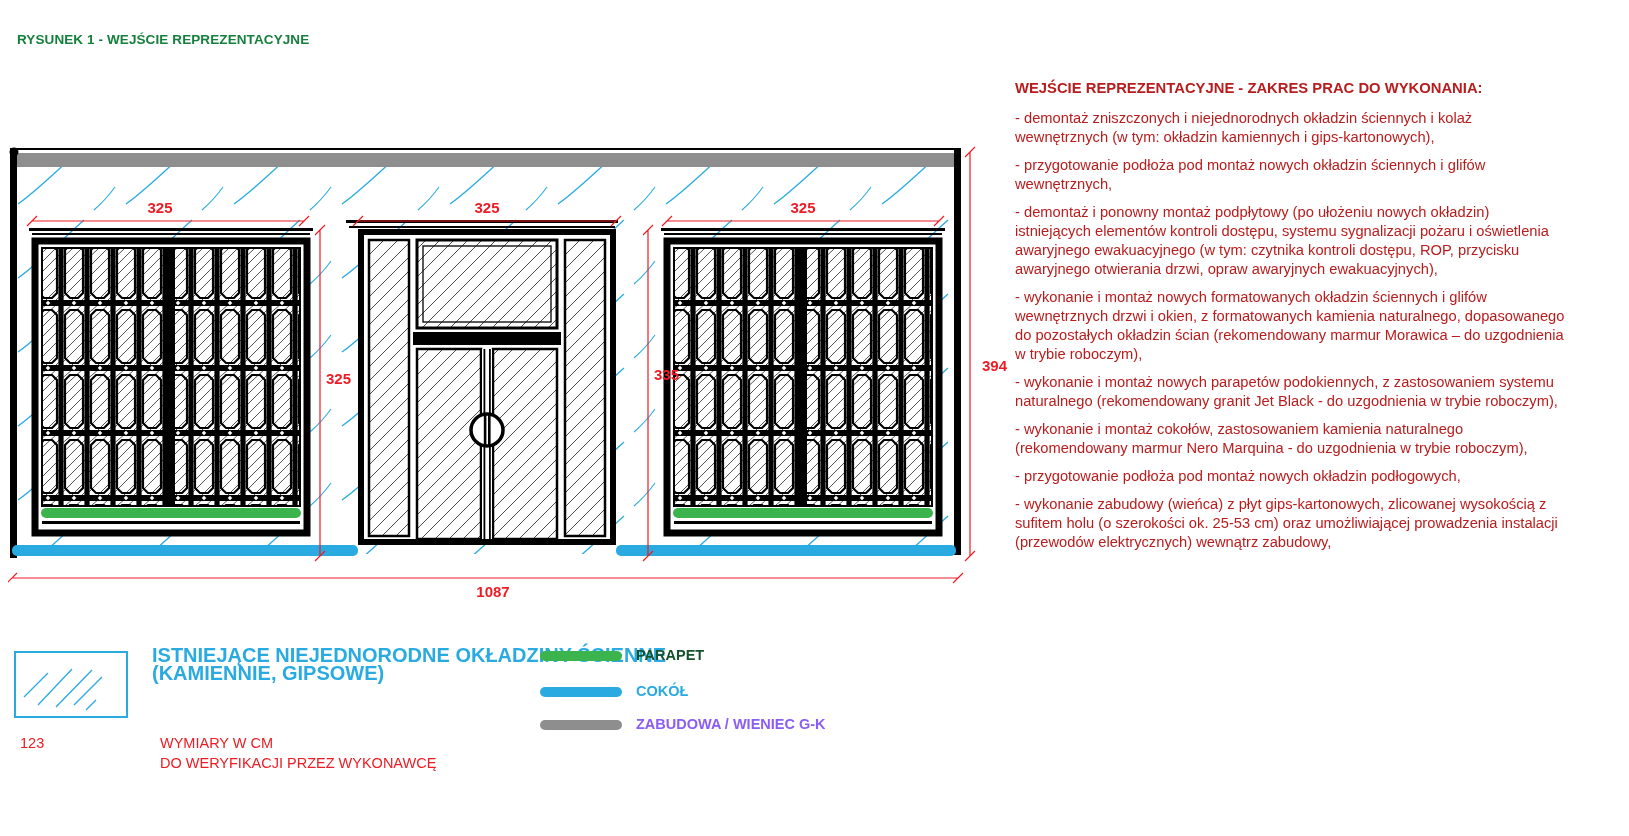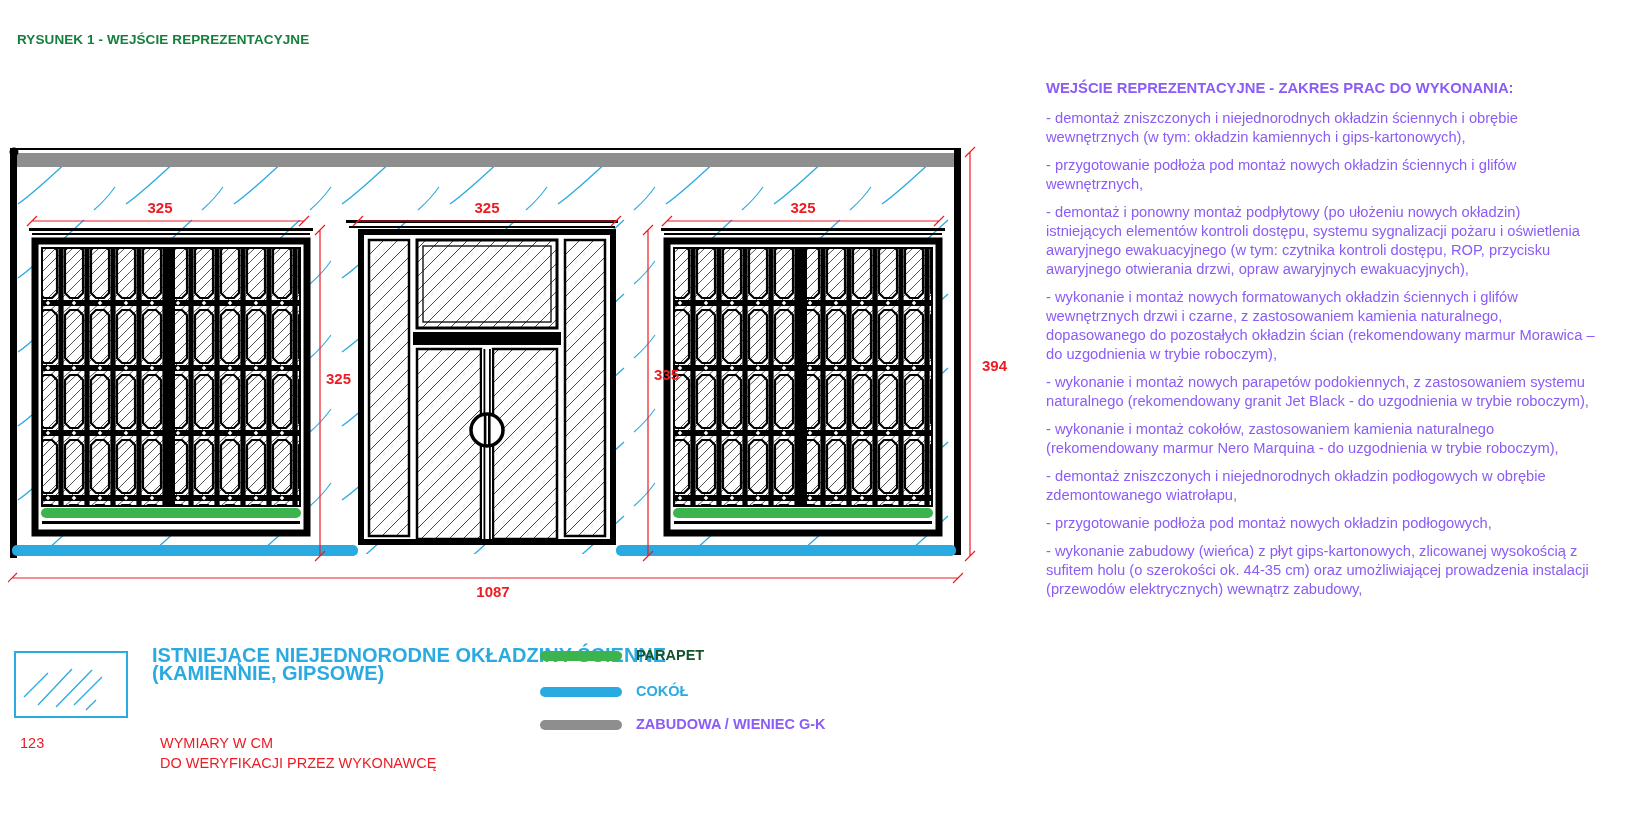--- a/index.html
+++ b/index.html
@@ -26,21 +26,21 @@
   .legend-bar-label { left:636px; font-weight:bold; font-size:14.5px; }
   #parapet-label { top:647px; color:#14532d; }
   #cokol-label   { top:683px; color:#29abe2; }
   #zabudowa-label{ top:716px; color:#8b5cf6; }
   .red-note { color:#ed1c24; font-weight:normal; font-size:14.5px; }
   #sample-dim { left:20px; top:735px; }
   #dim-note-1 { left:160px; top:735px; }
   #dim-note-2 { left:160px; top:755px; }
 
   
-  #scope { left:1046px; top:80px; width:552px; color:#8b5cf6; }
+  #scope { left:1015px; top:80px; width:552px; color:#b91c1c; }
   #scope-title { font-size:14.8px; font-weight:bold; margin-bottom:13px; }
   #scope p { font-size:14.7px; line-height:19px; margin:0 0 9px 0; }
 
   svg text.dim { font-family:"Liberation Sans", sans-serif; font-size:15px; font-weight:bold; fill:#ed1c24; }
 </style>
 </head>
 <body>
 
 <div id="page-title" class="abs">RYSUNEK 1 - WEJŚCIE REPREZENTACYJNE</div>
 
@@ -174,22 +174,21 @@
 
 <div id="zabudowa-bar" class="abs legend-bar"></div>
 <div id="zabudowa-label" class="abs legend-bar-label">ZABUDOWA / WIENIEC G-K</div>
 
 <div id="sample-dim" class="abs red-note">123</div>
 <div id="dim-note-1" class="abs red-note">WYMIARY W CM</div>
 <div id="dim-note-2" class="abs red-note">DO WERYFIKACJI PRZEZ WYKONAWCĘ</div>
 
 <div id="scope" class="abs">
   <div id="scope-title">WEJŚCIE REPREZENTACYJNE - ZAKRES PRAC DO WYKONANIA:</div>
-  <p>- demontaż zniszczonych i niejednorodnych okładzin ściennych i obrębie wewnętrznych (w tym: okładzin kamiennych i gips-kartonowych),</p>
+  <p>- demontaż zniszczonych i niejednorodnych okładzin ściennych i kolaż wewnętrznych (w tym: okładzin kamiennych i gips-kartonowych),</p>
   <p>- przygotowanie podłoża pod montaż nowych okładzin ściennych i glifów wewnętrznych,</p>
   <p>- demontaż i ponowny montaż podpłytowy (po ułożeniu nowych okładzin) istniejących elementów kontroli dostępu, systemu sygnalizacji pożaru i oświetlenia awaryjnego ewakuacyjnego (w tym: czytnika kontroli dostępu, ROP, przycisku awaryjnego otwierania drzwi, opraw awaryjnych ewakuacyjnych),</p>
-  <p>- wykonanie i montaż nowych formatowanych okładzin ściennych i glifów wewnętrznych drzwi i czarne, z zastosowaniem kamienia naturalnego, dopasowanego do pozostałych okładzin ścian (rekomendowany marmur Morawica – do uzgodnienia w trybie roboczym),</p>
+  <p>- wykonanie i montaż nowych formatowanych okładzin ściennych i glifów wewnętrznych drzwi i okien, z formatowanych kamienia naturalnego, dopasowanego do pozostałych okładzin ścian (rekomendowany marmur Morawica – do uzgodnienia w trybie roboczym),</p>
   <p>- wykonanie i montaż nowych parapetów podokiennych, z zastosowaniem systemu naturalnego (rekomendowany granit Jet Black - do uzgodnienia w trybie roboczym),</p>
   <p>- wykonanie i montaż cokołów, zastosowaniem kamienia naturalnego (rekomendowany marmur Nero Marquina - do uzgodnienia w trybie roboczym),</p>
-  <p>- demontaż zniszczonych i niejednorodnych okładzin podłogowych w obrębie zdemontowanego wiatrołapu,</p>
   <p>- przygotowanie podłoża pod montaż nowych okładzin podłogowych,</p>
-  <p>- wykonanie zabudowy (wieńca) z płyt gips-kartonowych, zlicowanej wysokością z sufitem holu (o szerokości ok. 44-35 cm) oraz umożliwiającej prowadzenia instalacji (przewodów elektrycznych) wewnątrz zabudowy,</p>
+  <p>- wykonanie zabudowy (wieńca) z płyt gips-kartonowych, zlicowanej wysokością z sufitem holu (o szerokości ok. 25-53 cm) oraz umożliwiającej prowadzenia instalacji (przewodów elektrycznych) wewnątrz zabudowy,</p>
 </div>
 
 </body></html>

